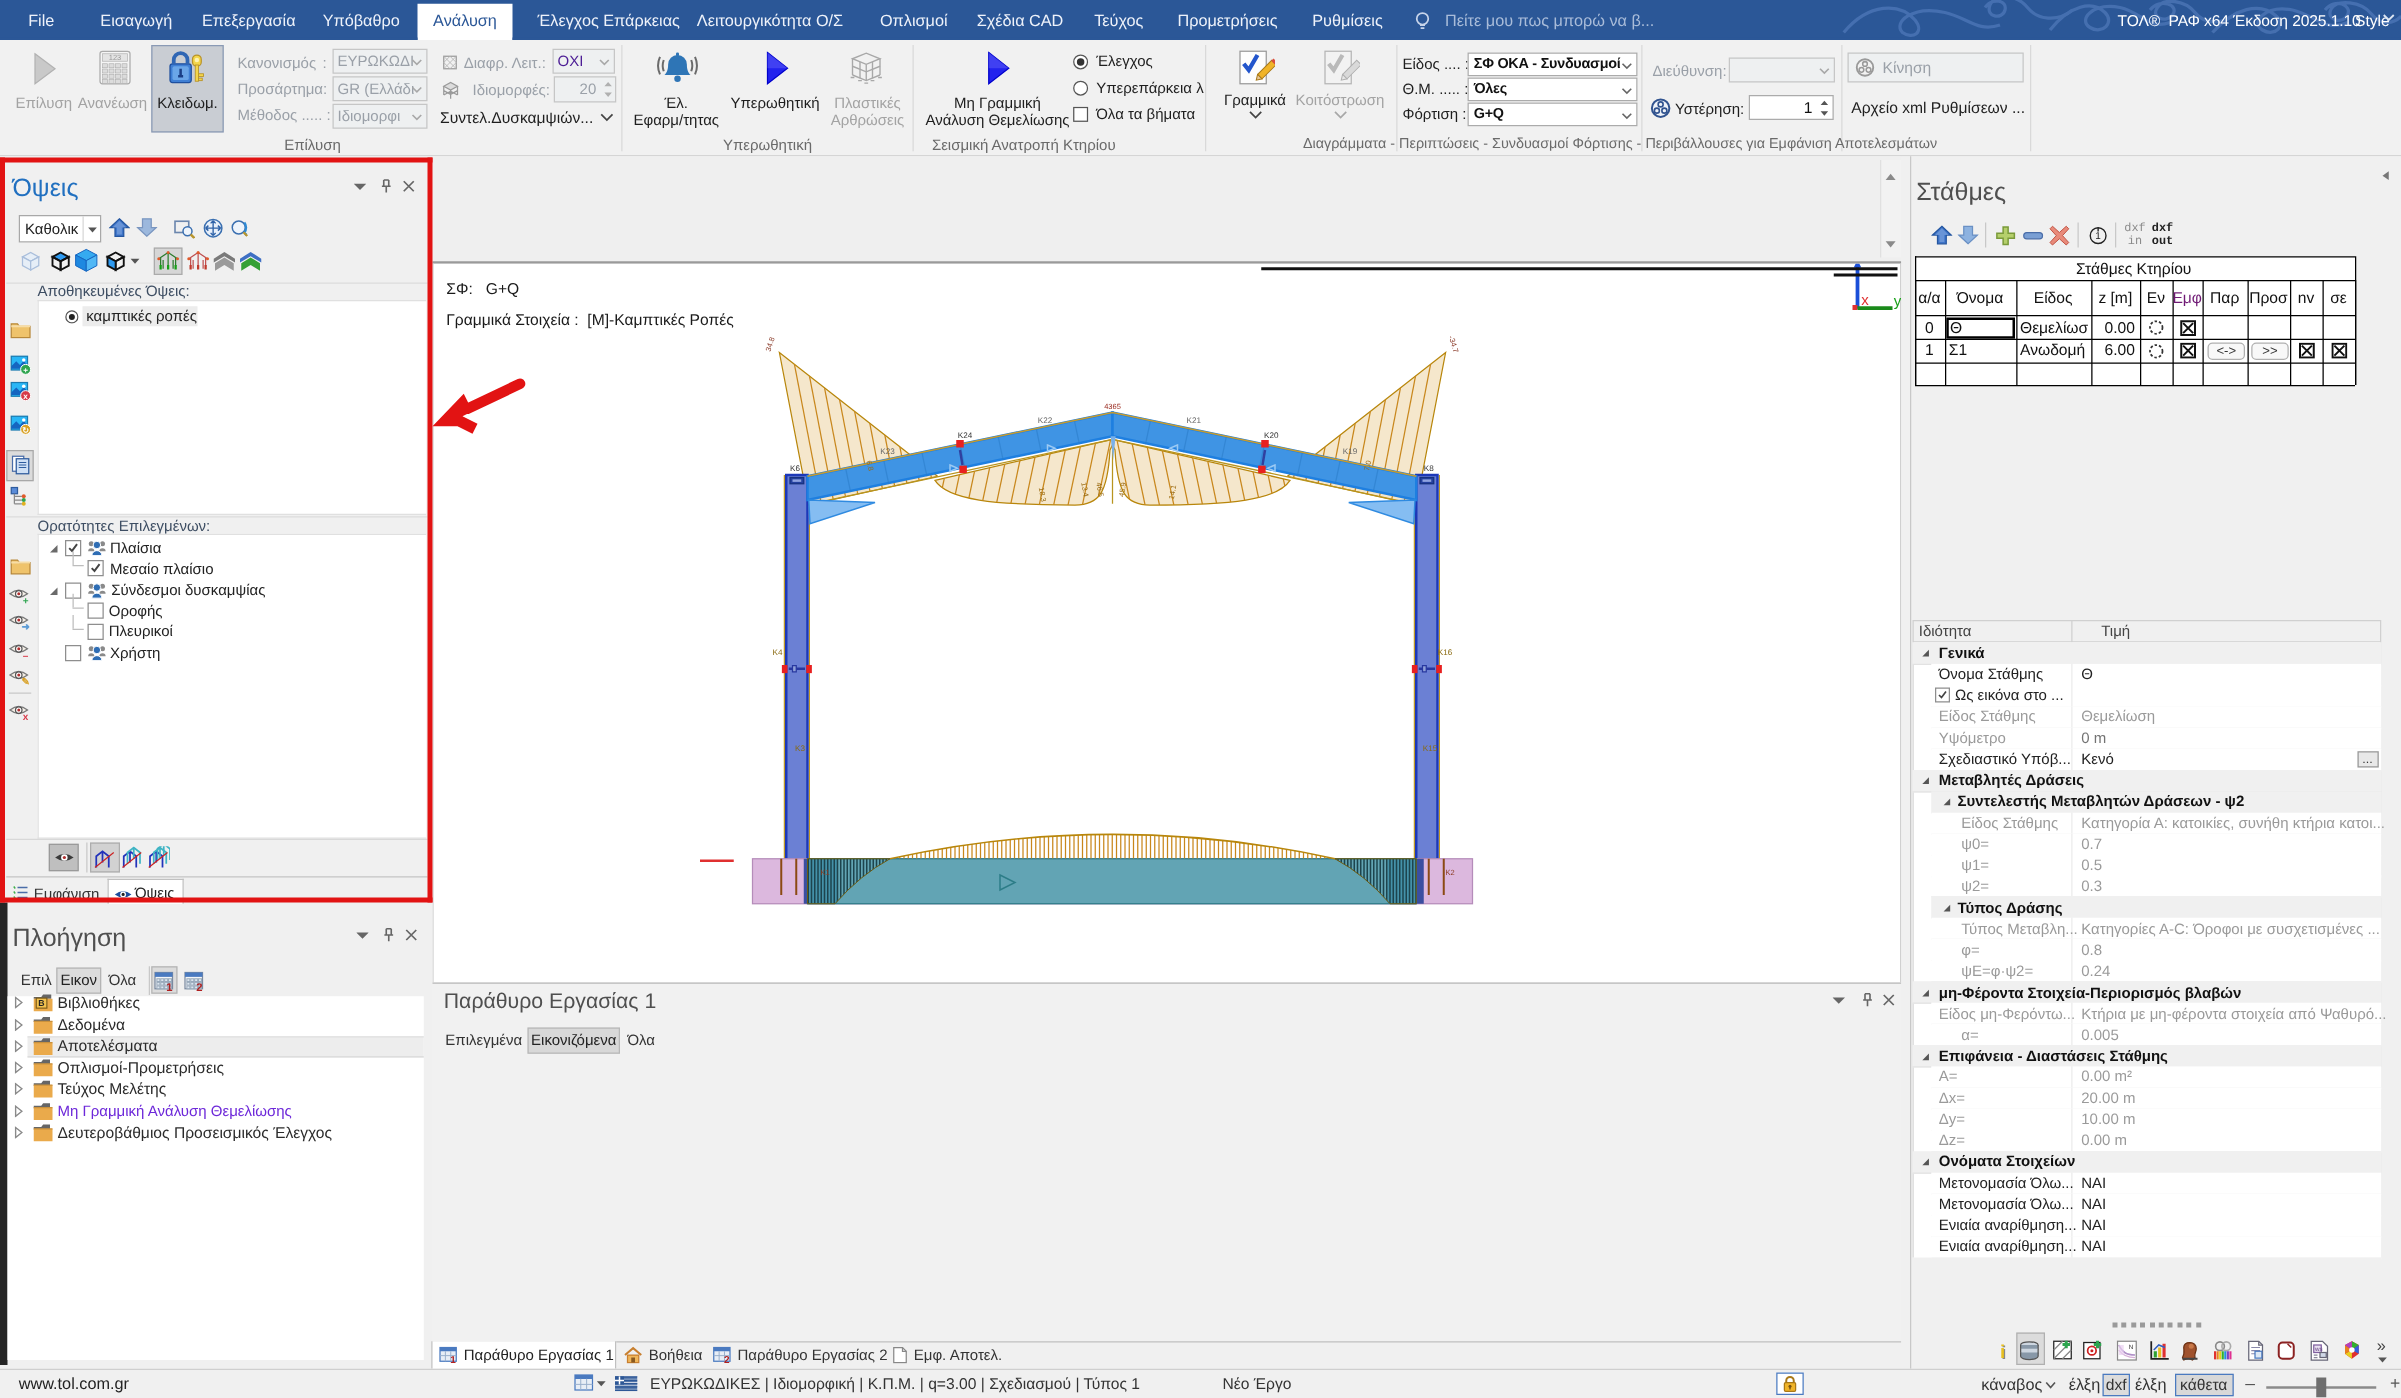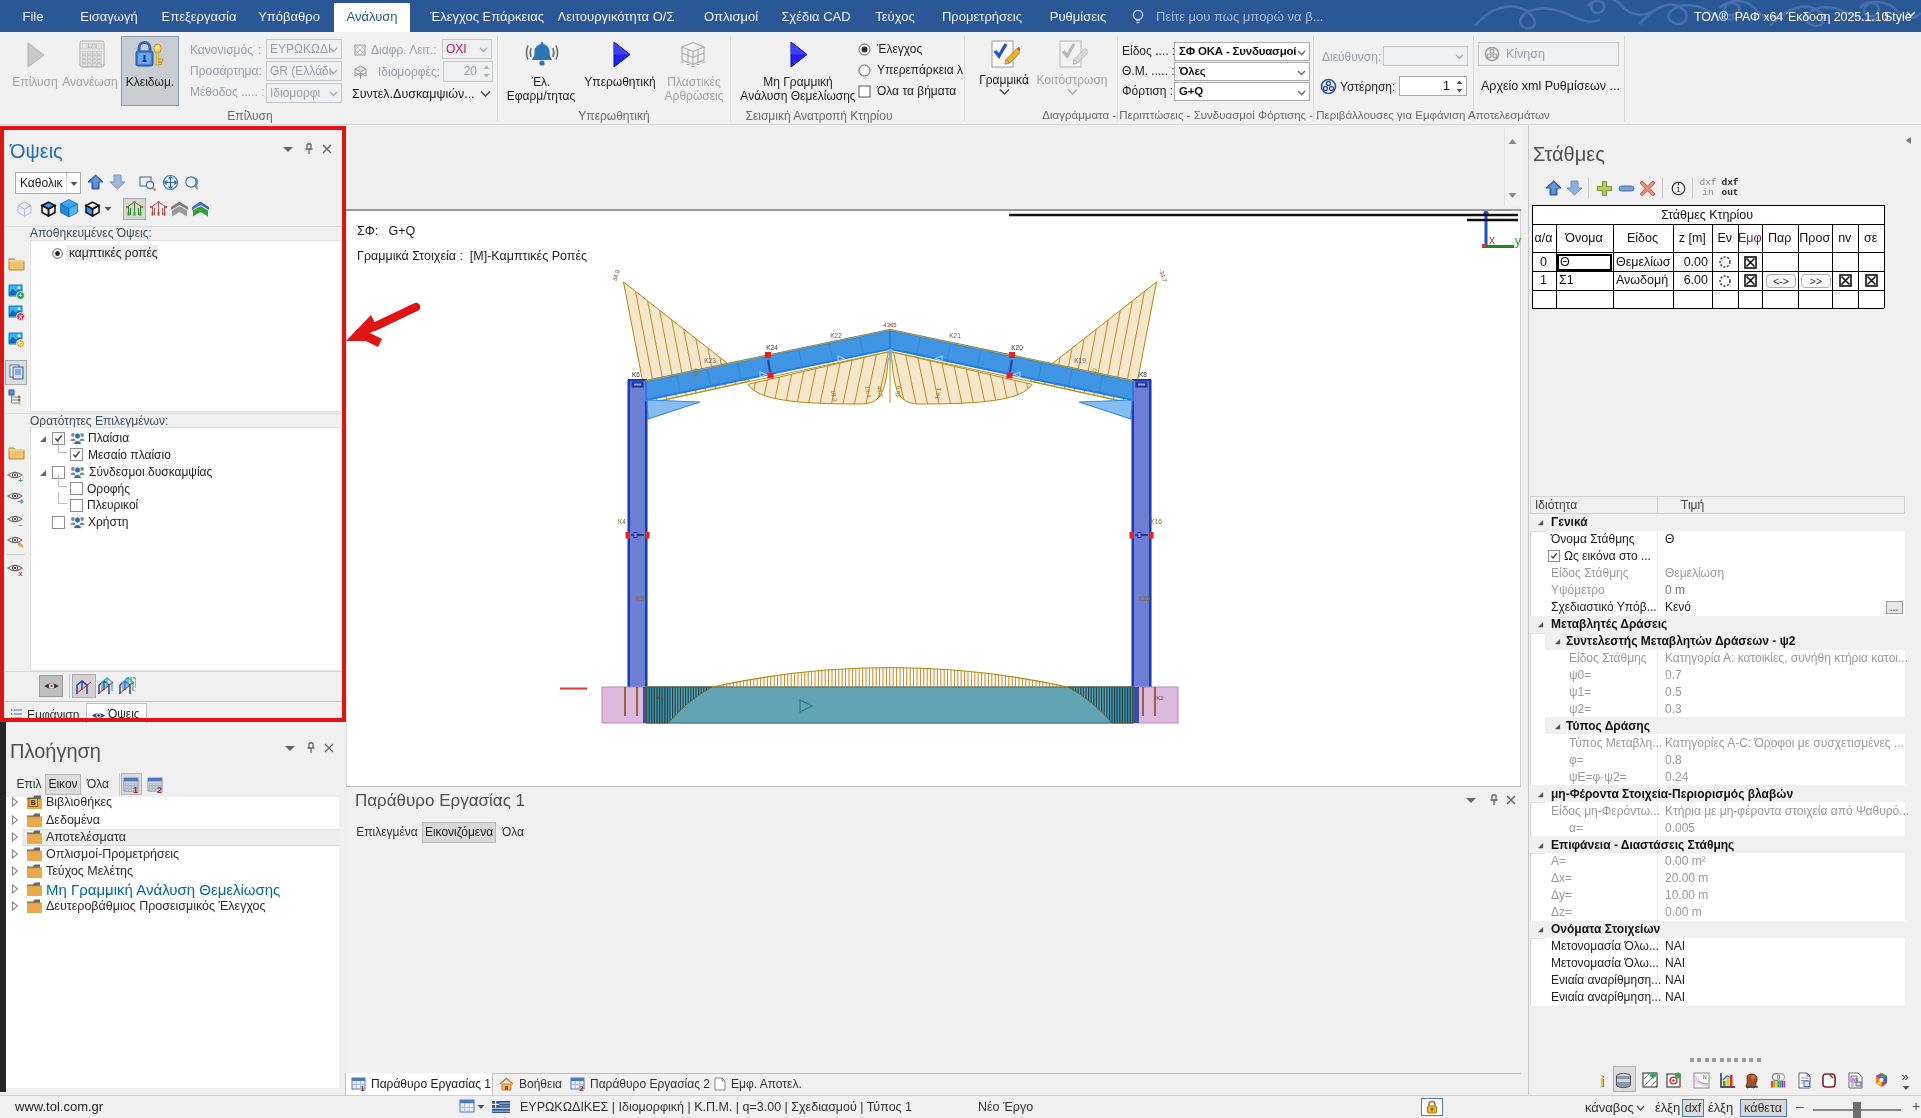--- a/index.html
+++ b/index.html
@@ -111,21 +111,21 @@
 <div style="position:absolute;top:84px;font-size:12px;color:#9aa0a8;line-height:18px;white-space:nowrap;left:270px;">Ιδιομορφι</div>
 <svg class="ab" style="left:329px;top:91px" width="9" height="6" viewBox="0 0 9 6">
     <path d="M1 1 l3.5 3.5 L8 1" stroke="#a8a8a8" fill="none" stroke-width="1.3"></path>
   </svg>
 <svg class="ab" style="left:354px;top:44px" width="12" height="12" viewBox="0 0 12 12">
     <rect x="1" y="1" width="10" height="10" fill="none" stroke="#9a9a9a"></rect>
     <path d="M1 1 l10 10 M11 1 l-10 10 M6 1 l5 5 M1 6 l5 5 M6 1 L1 6 M11 6 l-5 5" stroke="#b5b5b5" stroke-width=".7"></path>
   </svg>
 <div style="position:absolute;top:41px;font-size:12px;color:#9aa0a8;line-height:18px;white-space:nowrap;left:371px;">Διαφρ. Λειτ.:</div>
 <div style="position:absolute;left:442px;top:39px;width:50px;height:20px;background:#eef0f1;border:1px solid #c6c6c6;"></div>
-<div style="position:absolute;top:40px;font-size:12px;color:#be185d;line-height:18px;white-space:nowrap;left:446px;">OXI</div>
+<div style="position:absolute;top:40px;font-size:12px;color:#4c1d95;line-height:18px;white-space:nowrap;left:446px;">OXI</div>
 <svg class="ab" style="left:479px;top:47px" width="9" height="6" viewBox="0 0 9 6">
     <path d="M1 1 l3.5 3.5 L8 1" stroke="#a8a8a8" fill="none" stroke-width="1.3"></path>
   </svg>
 <svg class="ab" style="left:352px;top:63px" width="17" height="17" viewBox="0 0 17 17">
     <g stroke="#9a9a9a" fill="none">
       <path d="M3 6 l5.5-3 5.5 3 -5.5 3 z" fill="#dcdcdc"></path>
       <path d="M3 6 v7 M14 6 v7 M8.5 9 v7 M3 13 l5.5-3 M14 13 l-5.5-3 M3 9.5 l5.5 3 M14 9.5 l-5.5 3"></path>
     </g>
   </svg>
 <div style="position:absolute;top:63px;font-size:12px;color:#9aa0a8;line-height:18px;white-space:nowrap;left:378px;">Ιδιομορφές:</div>
@@ -681,21 +681,21 @@
   </svg>
 <div style="position:absolute;top:862px;font-size:12.5px;color:#2b2b2b;line-height:19px;white-space:nowrap;left:46px;">Τεύχος Μελέτης</div>
 <svg class="ab" style="left:11px;top:884px" width="8" height="10" viewBox="0 0 8 10">
     <path d="M1.5 1 L6.5 5 L1.5 9z" fill="none" stroke="#8a8a8a" stroke-width="1.1"></path>
   </svg>
 <svg class="ab" style="left:26px;top:881px" width="17" height="16" viewBox="0 0 17 16">
     <path d="M1 3.5 h6 l1.5-2 H14 V5.5 H1z" fill="#666"></path>
     <rect x="1" y="5" width="15" height="10" fill="#eaaa4b"></rect>
     <path d="M1 5 h15" stroke="#c9913c"></path>
   </svg>
-<div style="position:absolute;top:880px;font-size:15px;color:#0369a1;line-height:19px;white-space:nowrap;left:46px;">Μη Γραμμική Ανάλυση Θεμελίωσης</div>
+<div style="position:absolute;top:880px;font-size:12px;color:#6d28d9;line-height:19px;white-space:nowrap;left:46px;">Μη Γραμμική Ανάλυση Θεμελίωσης</div>
 <svg class="ab" style="left:11px;top:901px" width="8" height="10" viewBox="0 0 8 10">
     <path d="M1.5 1 L6.5 5 L1.5 9z" fill="none" stroke="#8a8a8a" stroke-width="1.1"></path>
   </svg>
 <svg class="ab" style="left:26px;top:898px" width="17" height="16" viewBox="0 0 17 16">
     <path d="M1 3.5 h6 l1.5-2 H14 V5.5 H1z" fill="#666"></path>
     <rect x="1" y="5" width="15" height="10" fill="#eaaa4b"></rect>
     <path d="M1 5 h15" stroke="#c9913c"></path>
   </svg>
 <div style="position:absolute;top:897px;font-size:12.5px;color:#2b2b2b;line-height:19px;white-space:nowrap;left:46px;">Δευτεροβάθμιος Προσεισμικός Έλεγχος</div>
 <div style="position:absolute;left:0px;top:126px;width:346px;height:4px;background:#e21313;z-index:50;"></div>

